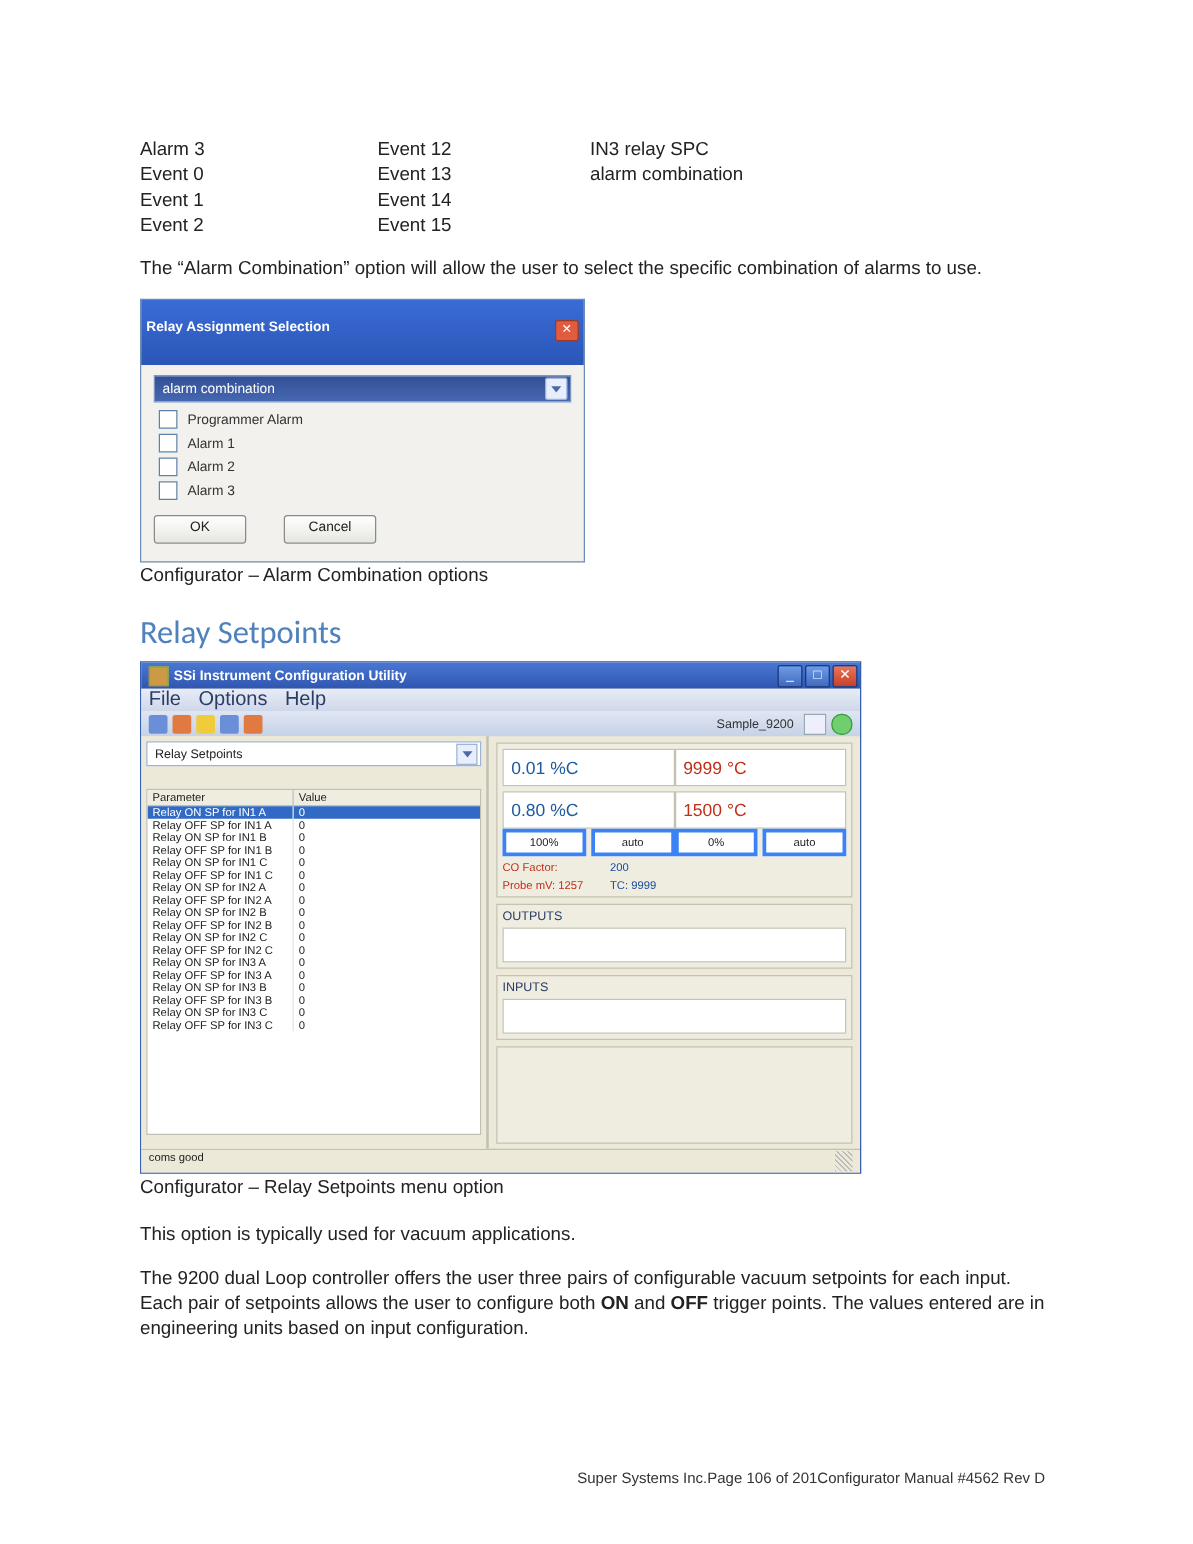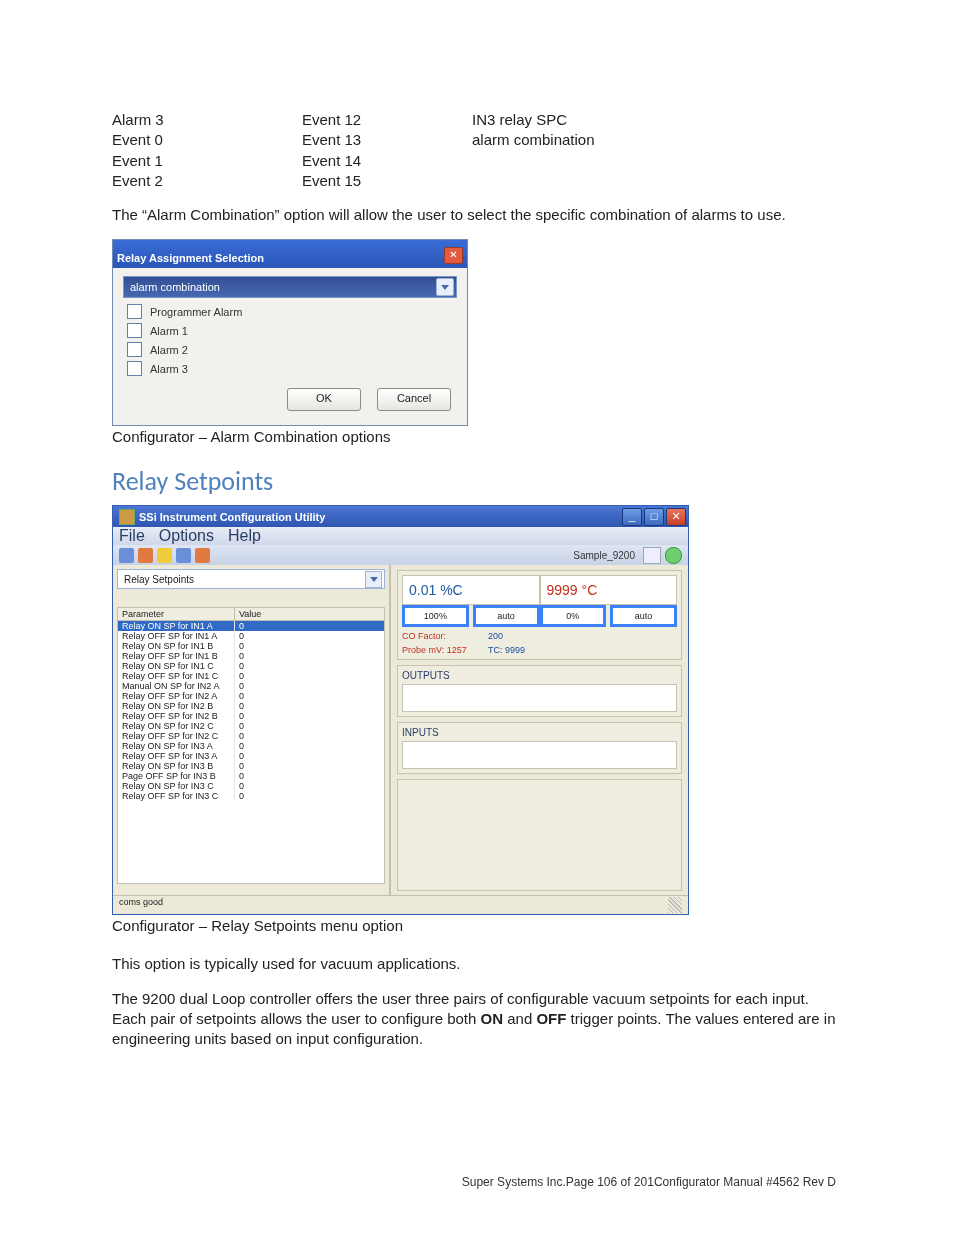--- a/index.html
+++ b/index.html
@@ -4,31 +4,31 @@
 <style>
   html,body{margin:0;padding:0;background:#fff;font-family:Verdana,Geneva,sans-serif;color:#222;font-size:15px}
   .page{width:954px;min-height:1235px;margin:0 auto;position:relative;box-sizing:border-box;padding:110px 118px 50px 112px}
   .three-col{display:flex}
   .three-col .col{flex:0 0 190px}
   .three-col .col:nth-child(2){flex:0 0 170px}
   .three-col .col span{display:block;line-height:1.35}
   p.body{margin:14px 0;line-height:1.35}
   
   .dlg{width:356px;border:1px solid #6d8db5;background:#f2f1ed;box-sizing:border-box}
-  .dlg .titlebar{height:20px;background:linear-gradient(#3a6bd6,#2a56b7);display:flex;align-items:flex-end;padding:4px 4px}
+  .dlg .titlebar{height:20px;background:linear-gradient(#3a6bd6,#2a56b7);display:flex;align-items:flex-start;padding:16px 4px}
   .dlg .titlebar .ttxt{color:#fff;font-weight:bold;font-size:11px;flex:1}
   .closebtn{width:17px;height:15px;background:#e15b3f;border:1px solid #9a3a2a;border-radius:2px;color:#fff;font-size:10px;line-height:13px;text-align:center}
   .dlg .inner{padding:8px 10px 10px 10px}
   .dropdown{height:20px;border:1px solid #7a97c8;background:linear-gradient(#324f94,#4668b1);display:flex;align-items:center;padding:0 2px 0 6px;margin-bottom:6px}
   .dropdown .dtxt{flex:1;color:#fff;font-size:11px}
   .dropdown .arrw{width:16px;height:16px;background:#e8eefb;border:1px solid #9db4d8;border-radius:2px;display:flex;align-items:center;justify-content:center}
   .dropdown .arrw::after{content:"";border-left:4px solid transparent;border-right:4px solid transparent;border-top:5px solid #4a6aa5}
   .chk-row{display:flex;align-items:center;font-size:11px;color:#333;margin:4px 0 4px 4px}
   .chk-row .box{width:13px;height:13px;border:1px solid #6081aa;background:#fff;margin-right:8px}
-  .btn-row{display:flex;gap:16px;justify-content:flex-end;padding:8px 6px 4px 0}
+  .btn-row{display:flex;gap:30px;padding:8px 6px 4px 0}
   .winbtn{width:72px;height:21px;border:1px solid #8a8a8a;border-radius:3px;background:linear-gradient(#fff,#e6e6e0);font-size:11px;text-align:center;line-height:19px}
   .caption{font-size:15px;margin:2px 0 20px 0}
   h2.section{font-family:Calibri,Arial,sans-serif;font-weight:normal;color:#4f81bd;font-size:26px;margin:10px 0 8px 0}
   
   .app{width:575px;border:1px solid #355fb2;background:#ece9d8}
   .app .tbar{height:21px;background:linear-gradient(#4a77d4,#2f56b0);display:flex;align-items:center;padding:0 2px 0 6px}
   .app .tbar .ticon{width:14px;height:14px;background:#c94;border:1px solid #7a5;margin-right:4px}
   .app .tbar .ttxt{flex:1;color:#fff;font-weight:bold;font-size:11px}
   .winctl{display:flex;gap:2px}
   .winctl .wc{width:18px;height:16px;border:1px solid #1b3a7a;border-radius:2px;text-align:center;line-height:14px;font-size:11px;color:#fff}
@@ -195,21 +195,21 @@
               </div>
               <div class="grow">
                 <div class="c1">Relay ON SP for IN1 C</div>
                 <div class="c2">0</div>
               </div>
               <div class="grow">
                 <div class="c1">Relay OFF SP for IN1 C</div>
                 <div class="c2">0</div>
               </div>
               <div class="grow">
-                <div class="c1">Manual ON SP for IN2 A</div>
+                <div class="c1">Relay ON SP for IN2 A</div>
                 <div class="c2">0</div>
               </div>
               <div class="grow">
                 <div class="c1">Relay OFF SP for IN2 A</div>
                 <div class="c2">0</div>
               </div>
               <div class="grow">
                 <div class="c1">Relay ON SP for IN2 B</div>
                 <div class="c2">0</div>
               </div>
@@ -231,21 +231,21 @@
               </div>
               <div class="grow">
                 <div class="c1">Relay OFF SP for IN3 A</div>
                 <div class="c2">0</div>
               </div>
               <div class="grow">
                 <div class="c1">Relay ON SP for IN3 B</div>
                 <div class="c2">0</div>
               </div>
               <div class="grow">
-                <div class="c1">Page OFF SP for IN3 B</div>
+                <div class="c1">Relay OFF SP for IN3 B</div>
                 <div class="c2">0</div>
               </div>
               <div class="grow">
                 <div class="c1">Relay ON SP for IN3 C</div>
                 <div class="c2">0</div>
               </div>
               <div class="grow">
                 <div class="c1">Relay OFF SP for IN3 C</div>
                 <div class="c2">0</div>
               </div>
@@ -253,20 +253,28 @@
         </div>
       </div>
       <div class="right-pane">
         <div class="panel">
           <div class="row2">
             <div class="bigbox">
                 <span class="carbon">0.01 %C</span>
               </div>
             <div class="bigbox">
                 <span class="temp">9999 °C</span>
+              </div>
+          </div>
+          <div class="row2" style="margin-top:4px">
+            <div class="bigbox">
+                <span class="carbon">0.80 %C</span>
+              </div>
+            <div class="bigbox">
+                <span class="temp">1500 °C</span>
               </div>
           </div>
           <div class="row2">
             <div style="flex:1;display:flex;gap:4px">
               <div class="sbox">100%</div>
               <div class="sbox">auto</div>
             </div>
             <div style="flex:1;display:flex;gap:4px">
               <div class="sbox">0%</div>
               <div class="sbox">auto</div>

